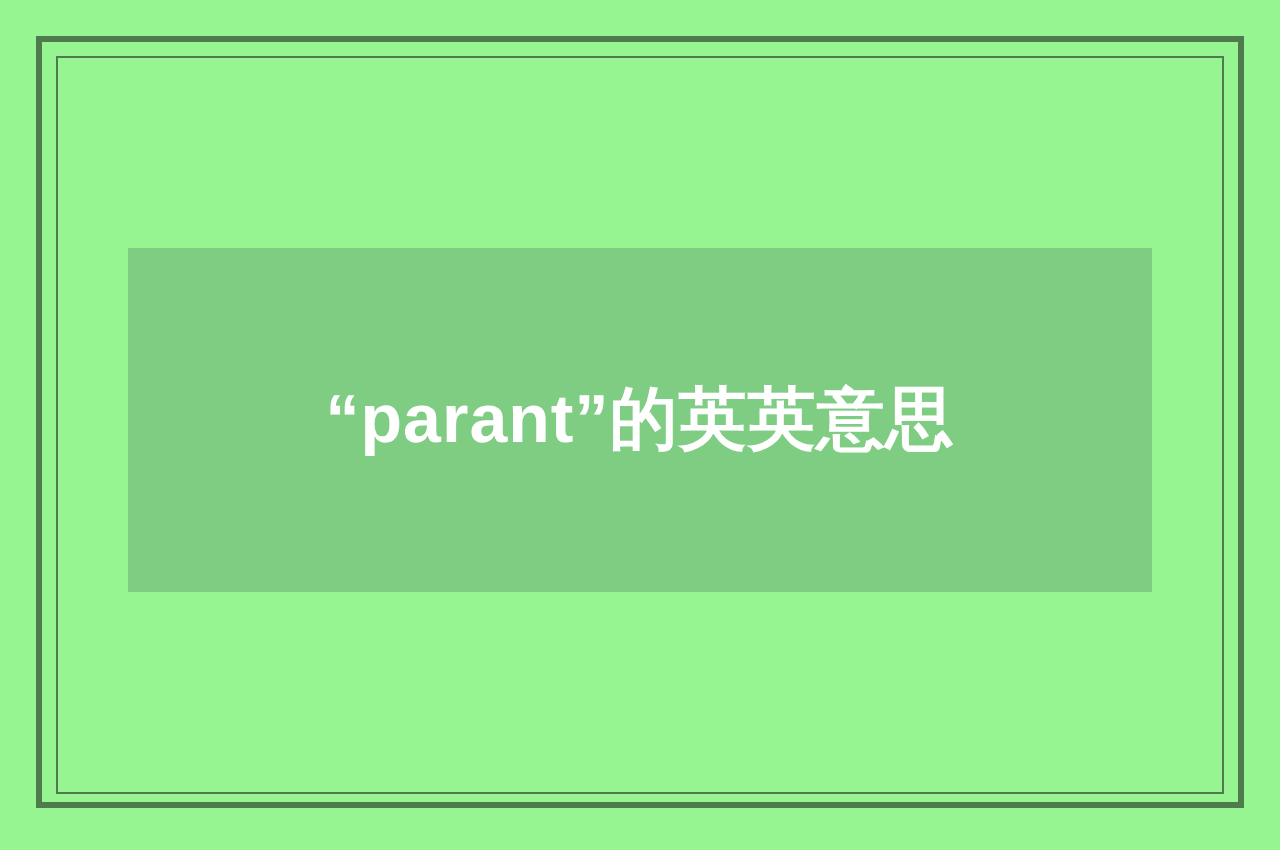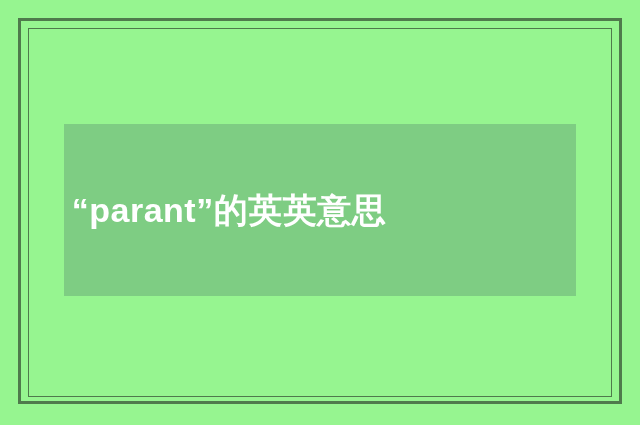--- a/index.html
+++ b/index.html
@@ -47,20 +47,21 @@
   .banner {
     position: absolute;
     left: 64px;
     top: 124px;
     width: 512px;
     height: 172px;
     background: #7ecd83;
     box-sizing: border-box;
     display: flex;
     align-items: center;
+    justify-content: center;
   }
 
   .headline {
     color: #ffffff;
     font-size: 34px;
     font-weight: bold;
     line-height: 1.6;
     text-align: center;
     letter-spacing: 0.5px;
     width: 330px;

